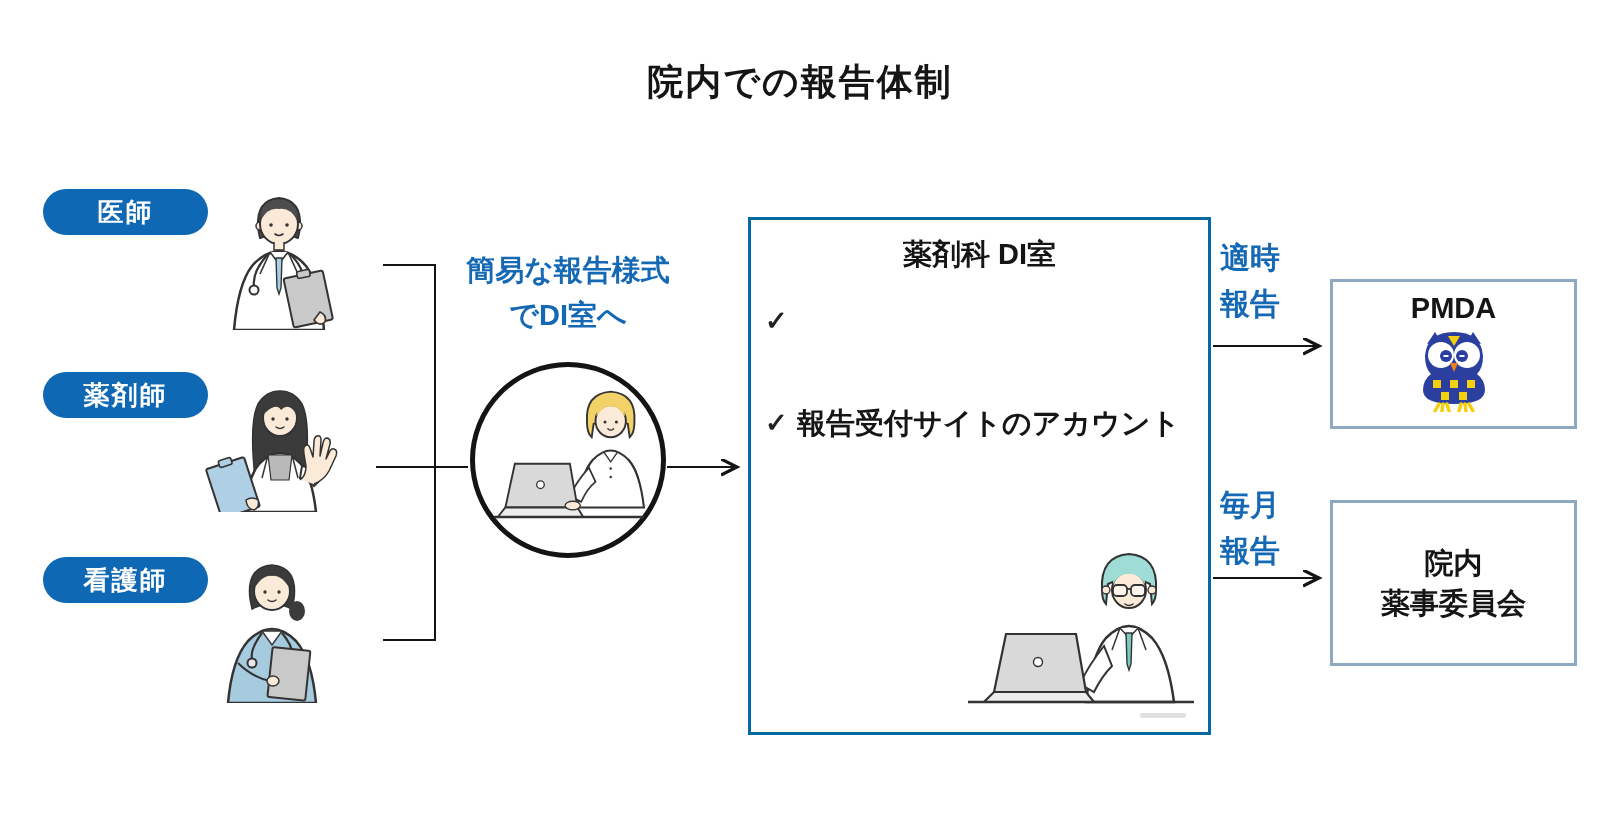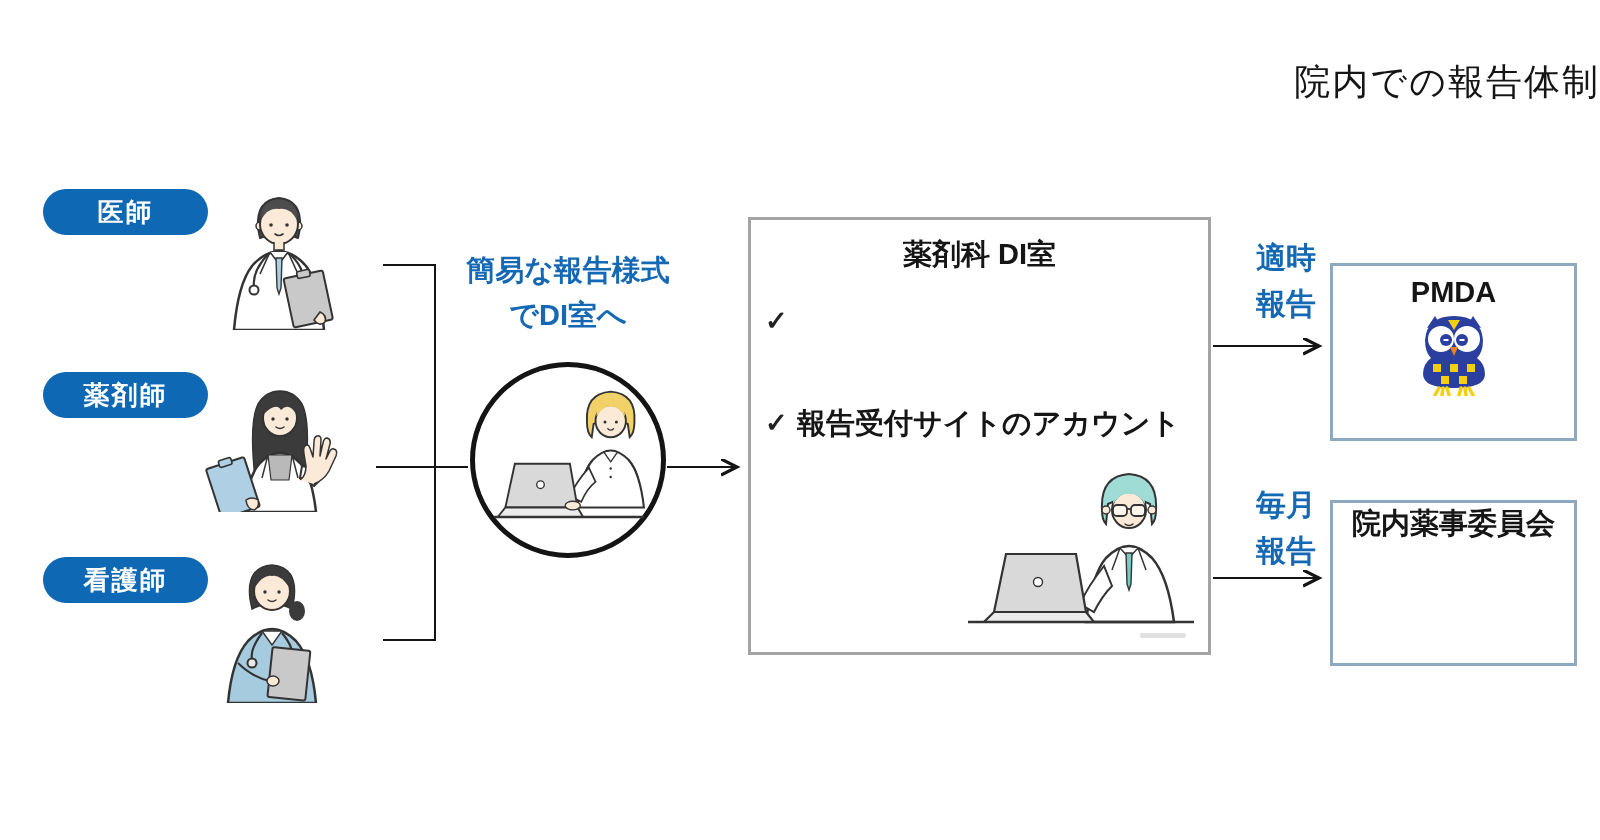--- a/index.html
+++ b/index.html
@@ -1,22 +1,22 @@
 <!DOCTYPE html>
 <html><head>
 <meta charset="utf-8">
 <style>
   html,body{margin:0;padding:0;background:#fff;}
   .canvas{
     position:relative;width:1600px;height:840px;background:#ffffff;
     font-family:"Liberation Sans",sans-serif;overflow:hidden;color:#1a1a1a;
   }
   .page-title{
-    position:absolute;left:0;top:58px;width:1600px;text-align:right;
-    font-size:36px;font-weight:normal;letter-spacing:2px;color:#151515;
+    position:absolute;left:0;top:58px;width:1600px;text-align:center;
+    font-size:36px;font-weight:bold;letter-spacing:2px;color:#151515;
   }
   
   .pill{
     position:absolute;left:43px;width:165px;height:46px;border-radius:24px;
     background:#0e68b3;color:#fff;font-size:26px;font-weight:bold;letter-spacing:2px;
     display:flex;align-items:center;justify-content:center;
   }
   .pill-doctor{top:189px;}
   .pill-pharmacist{top:372px;}
   .pill-nurse{top:557px;}
@@ -30,44 +30,44 @@
     color:#1568b4;font-size:29px;font-weight:bold;line-height:45px;
   }
   
   .hub-circle{
     position:absolute;left:470px;top:362px;width:196px;height:196px;
     border:5px solid #141414;border-radius:50%;background:#fff;box-sizing:border-box;
   }
   .hub-circle svg{width:100%;height:100%;display:block;}
   
   .di-box{
-    position:absolute;left:748px;top:217px;width:463px;height:438px;
-    border:3px solid #a3a3a3;background:#fff;box-sizing:border-box;
+    position:absolute;left:748px;top:217px;width:463px;height:518px;
+    border:3px solid #0369a1;background:#fff;box-sizing:border-box;
   }
   .di-title{margin-top:15px;text-align:center;font-size:29px;font-weight:bold;color:#151515;}
   .di-item{position:absolute;left:14px;display:flex;font-size:29px;font-weight:bold;line-height:46px;color:#151515;}
   .di-item-1{top:78px;}
   .di-item-2{top:180px;}
   .check{width:32px;font-size:27px;color:#222;}
   .di-illo{position:absolute;right:6px;bottom:12px;width:248px;height:182px;}
   .watermark{position:absolute;right:22px;bottom:14px;width:46px;height:5px;background:rgba(0,0,0,.12);border-radius:2px;}
   
   .flow-label{
-    position:absolute;left:1220px;width:96px;text-align:right;
+    position:absolute;left:1220px;width:96px;text-align:left;
     color:#1568b4;font-size:30px;font-weight:bold;line-height:46px;
   }
   .flow-label-top{top:235px;}
   .flow-label-bottom{top:482px;}
   
   .out-box{
     position:absolute;left:1330px;width:247px;border:3px solid #8da9c1;background:#fff;
     box-sizing:border-box;text-align:center;font-weight:bold;color:#151515;
   }
-  .out-box-pmda{top:263px;height:178px;padding-top:8px;}
-  .out-box-committee{top:500px;height:166px;display:flex;justify-content:center;}
+  .out-box-pmda{top:279px;height:150px;padding-top:8px;}
+  .out-box-committee{top:500px;height:166px;display:flex;flex-direction:column;justify-content:center;}
   .out-line{font-size:29px;line-height:37px;}
   .committee .out-line{line-height:40px;}
   .owl-wrap{margin-top:3px;display:flex;justify-content:center;}
   
   .overlay{position:absolute;left:0;top:0;pointer-events:none;}
 </style>
 </head>
 <body>
 
 <div class="canvas">

